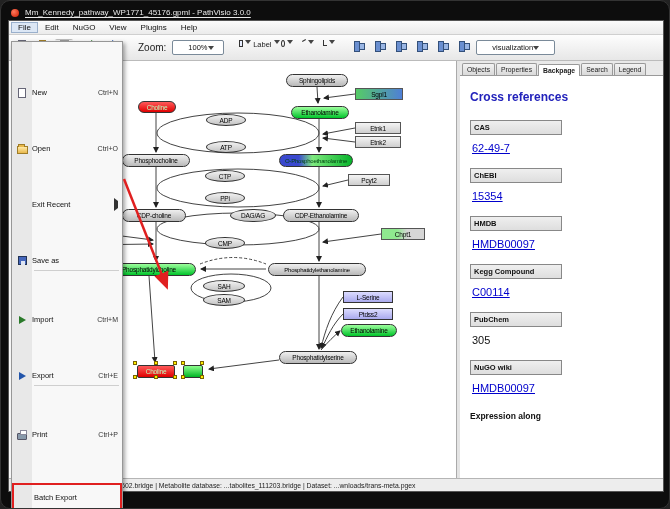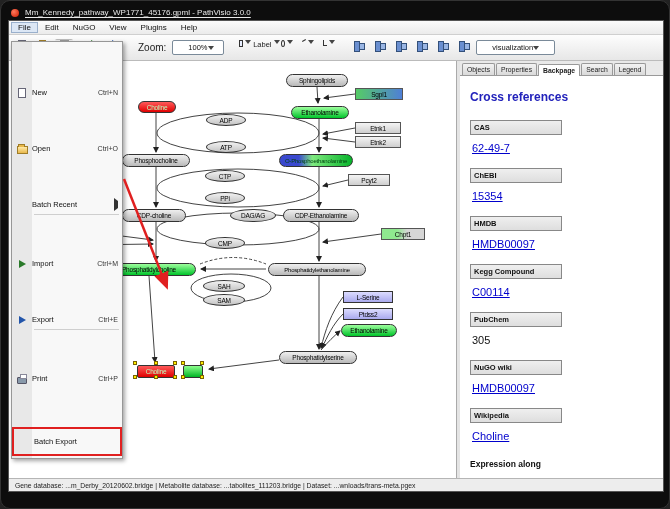--- a/index.html
+++ b/index.html
@@ -308,24 +308,20 @@
             <span class="sec-value">C00114</span>
           </div>
           <div class="sec">
             <div class="sec-header">PubChem</div>
             <span class="sec-value plain">305</span>
           </div>
           <div class="sec">
             <div class="sec-header">NuGO wiki</div>
             <span class="sec-value">HMDB00097</span>
           </div>
-          <div class="sec">
-            <div class="sec-header">Wikipedia</div>
-            <span class="sec-value">Choline</span>
-          </div>
 
           <div class="expr-heading">Expression along</div>
         </div>
       </div>
     </div>
 
     <div class="statusbar">
       <span>Gene database: ...m_Derby_20120602.bridge | Metabolite database: ...tabolites_111203.bridge | Dataset: ...wnloads/trans-meta.pgex</span>
     </div>
 
@@ -339,22 +335,29 @@
       </div>
       <div class="mi">
         <span class="mi-ico">
             <i class="ico-folder"></i>
           </span>
         <span class="mi-label">Open</span>
         <span class="mi-short">Ctrl+O</span>
       </div>
       <div class="mi">
         <span class="mi-ico"></span>
-        <span class="mi-label">Batch Recent</span>
+        <span class="mi-label">Exit Recent</span>
         <span class="mi-short"><i class="subarrow"></i></span>
+      </div>
+      <div class="mi">
+        <span class="mi-ico">
+            <i class="ico-disk"></i>
+          </span>
+        <span class="mi-label">Save as</span>
+        <span class="mi-short"></span>
       </div>
       <div class="msep"></div>
       <div class="mi">
         <span class="mi-ico">
             <i class="tri-in"></i>
           </span>
         <span class="mi-label">Import</span>
         <span class="mi-short">Ctrl+M</span>
       </div>
       <div class="mi">

